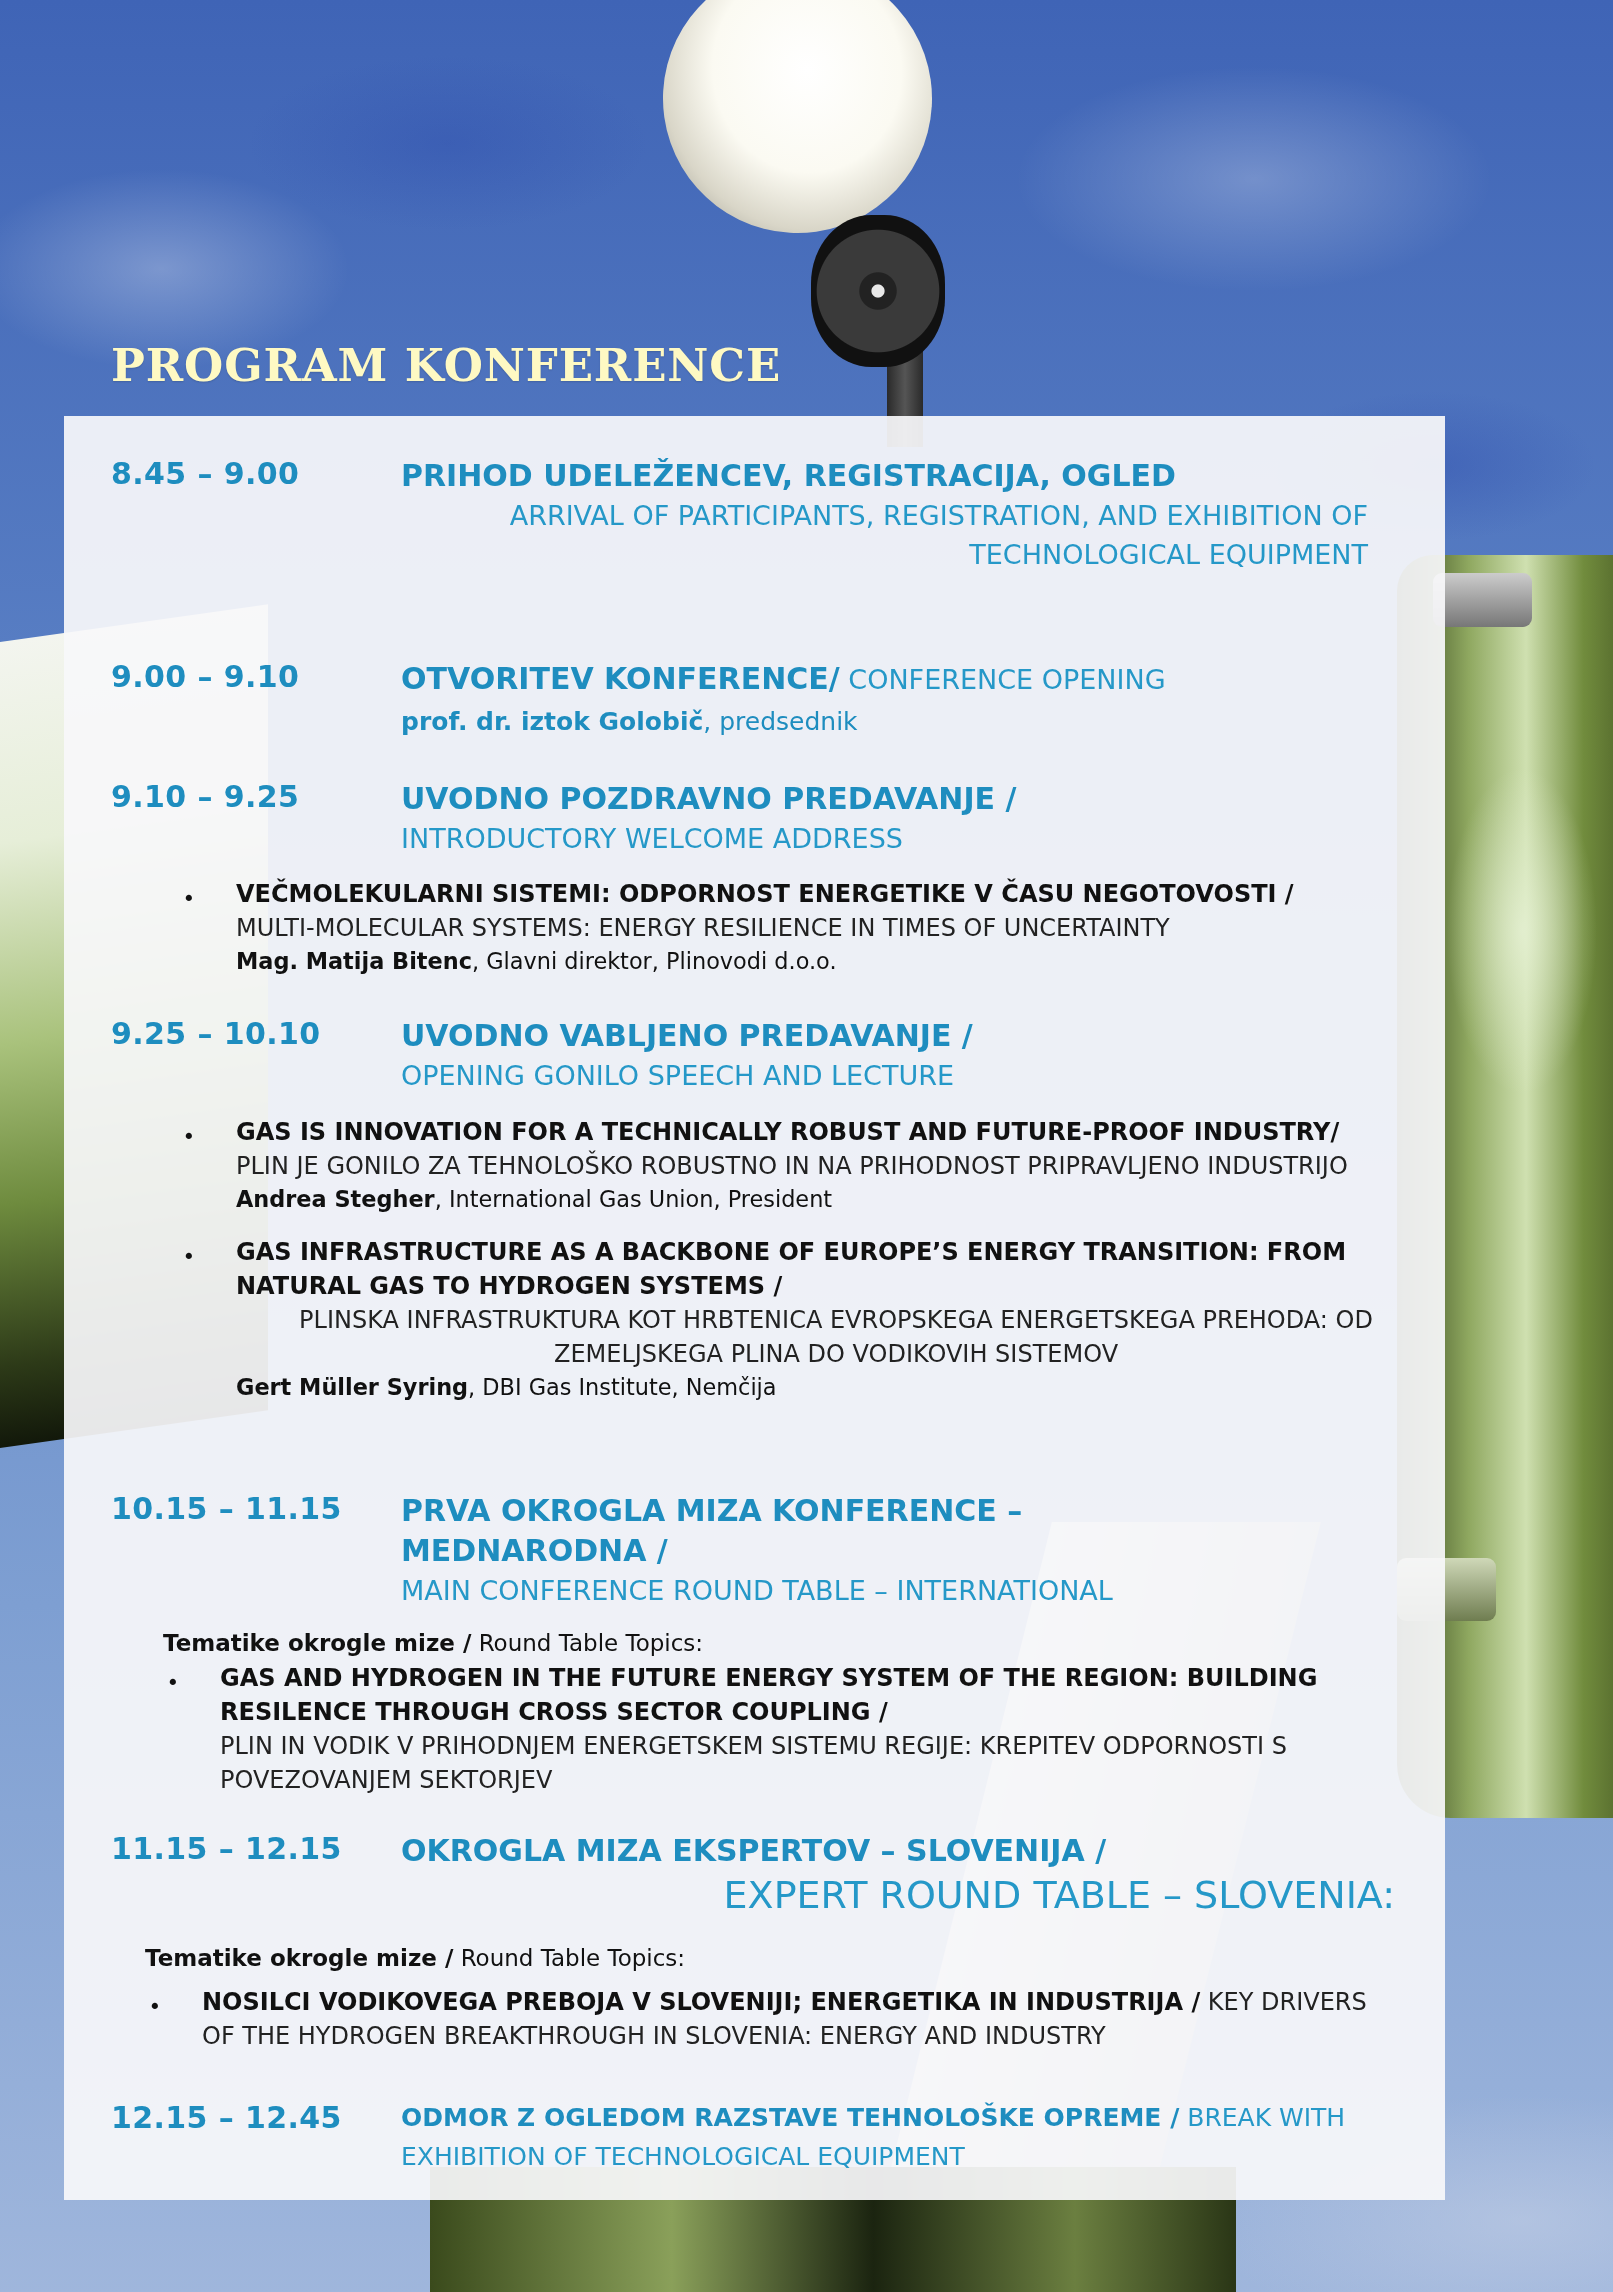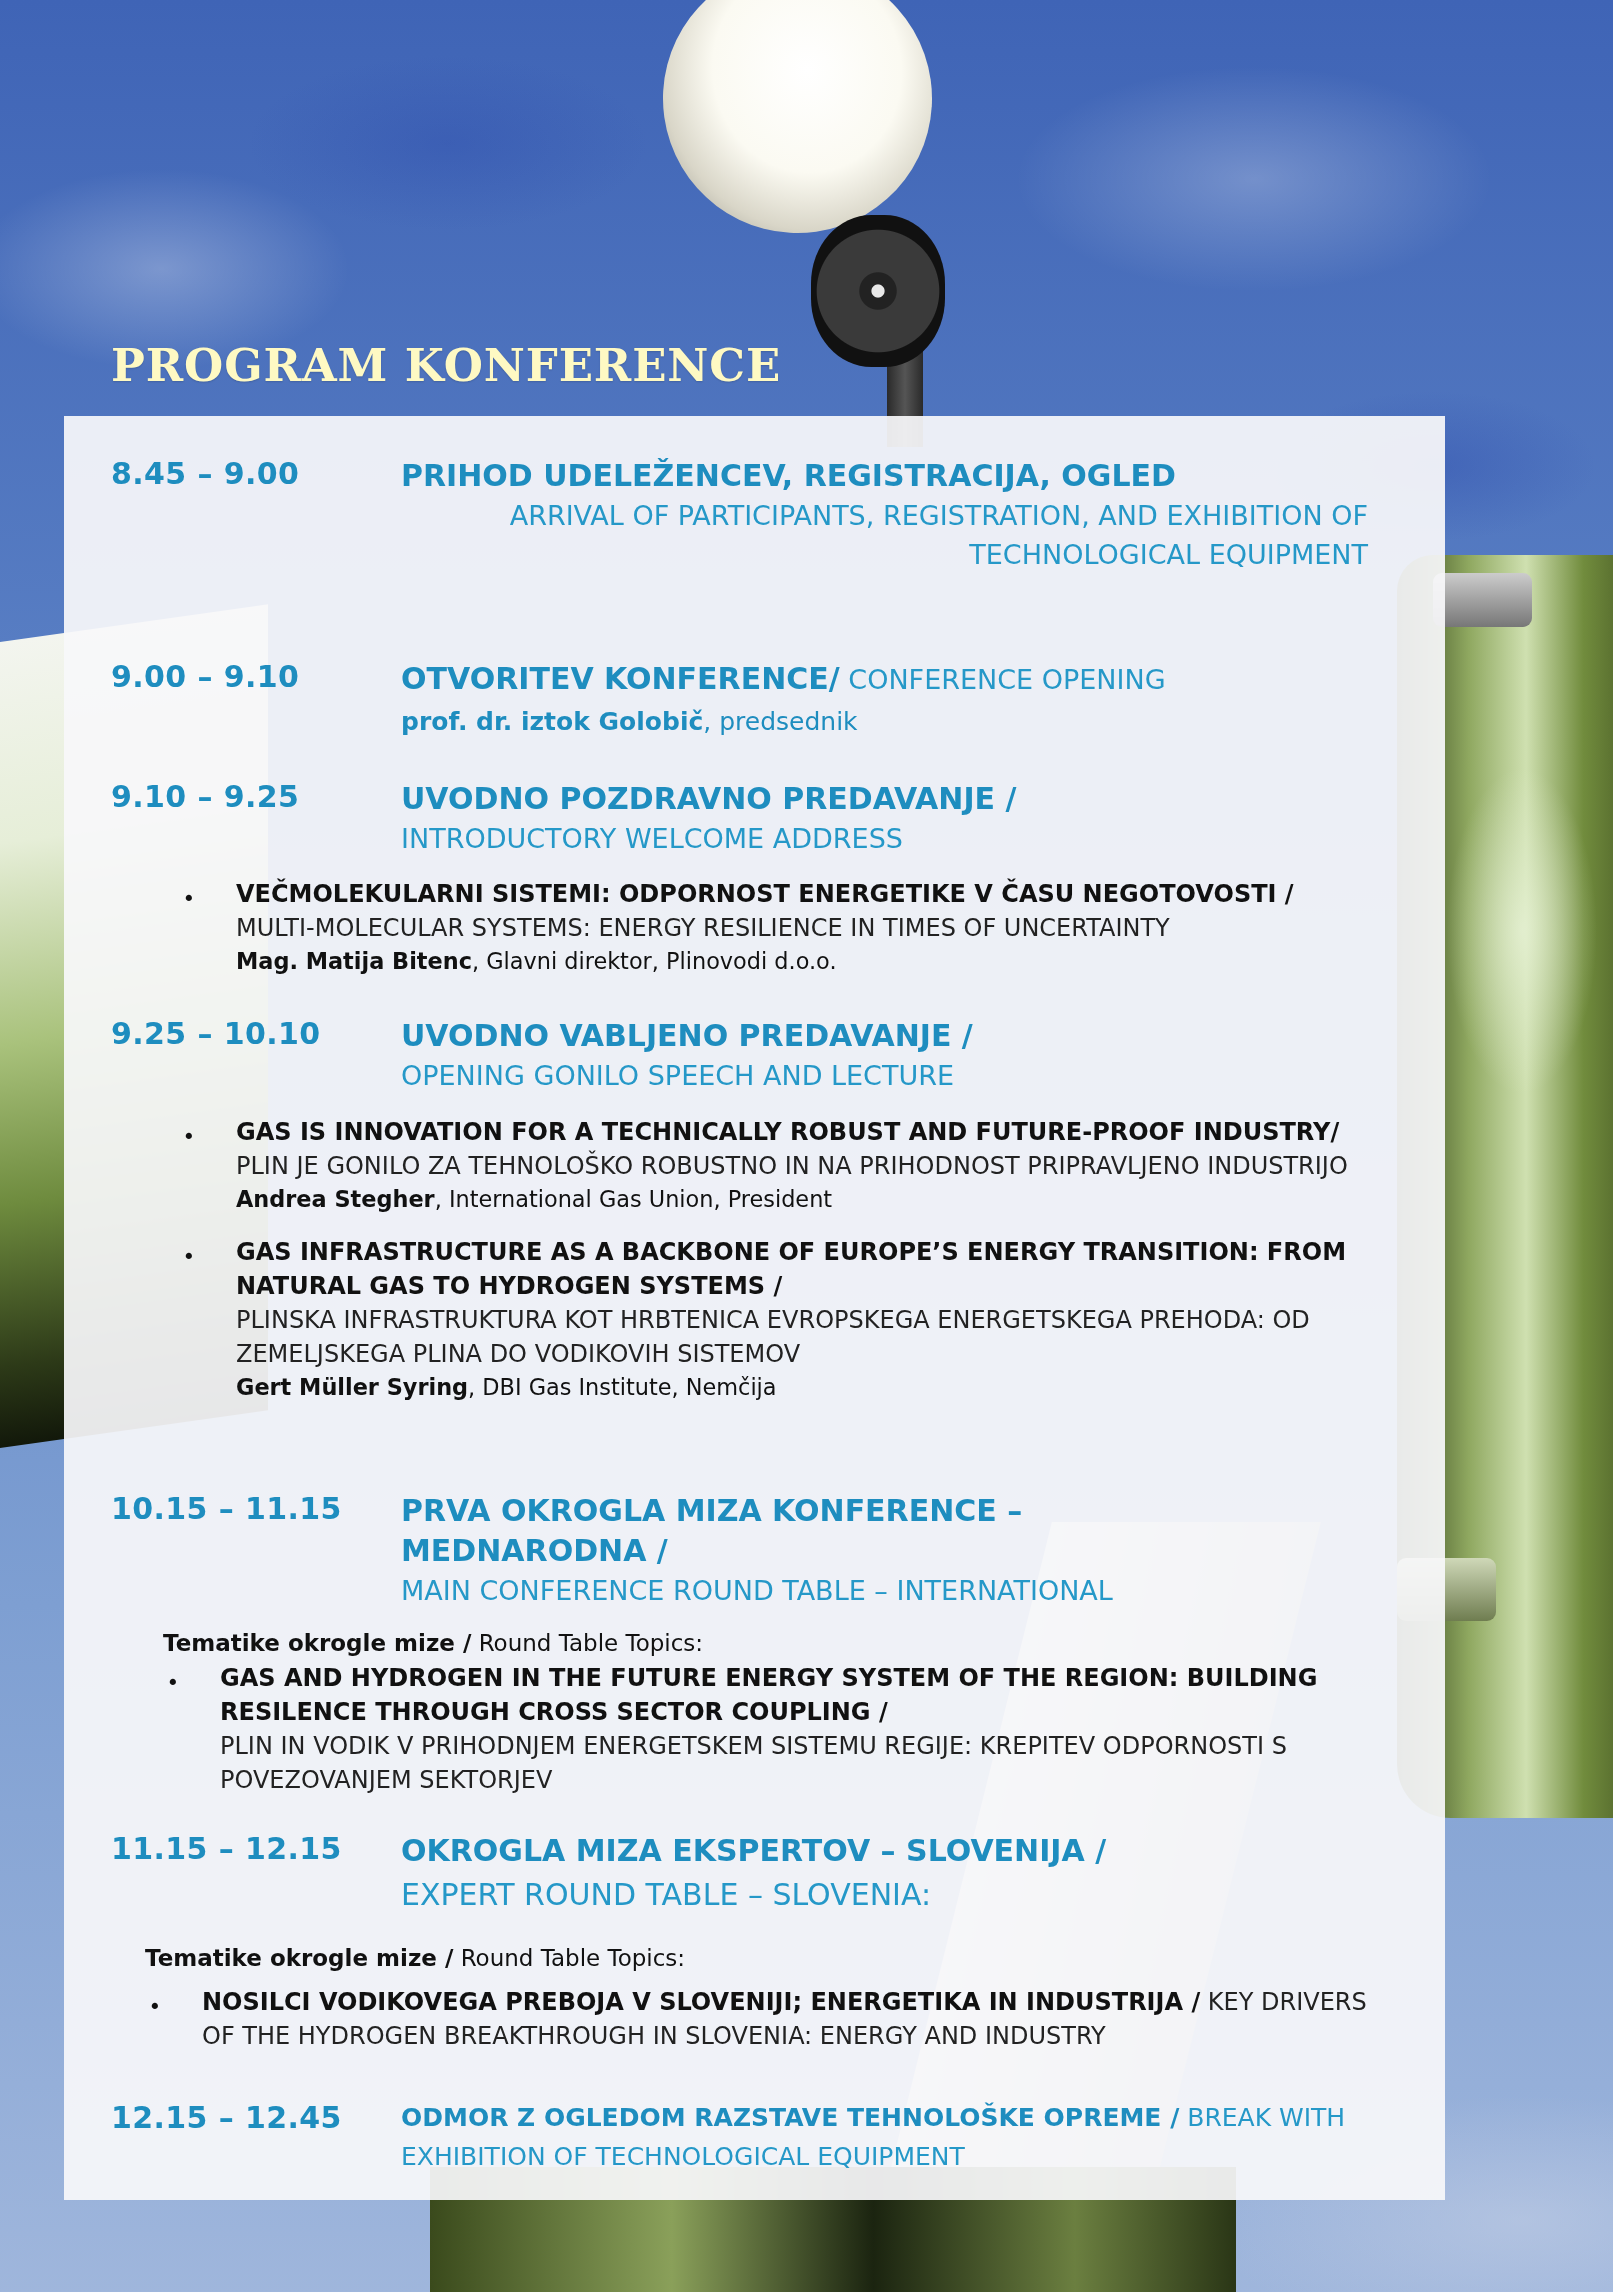--- a/index.html
+++ b/index.html
@@ -160,21 +160,21 @@
   <ul class="bullets" style="top:699px; left:115px; width:1254px;">
     <li class="bullet" style="margin-bottom:19.7px;">
       <span class="bullet-dot">•</span>
       <span class="b-si">GAS IS INNOVATION FOR A TECHNICALLY ROBUST AND FUTURE-PROOF INDUSTRY/</span>
       <span class="b-en" style="width:1137px;">PLIN JE GONILO ZA TEHNOLOŠKO ROBUSTNO IN NA PRIHODNOST PRIPRAVLJENO INDUSTRIJO</span>
       <span class="b-spk"><b>Andrea Stegher</b><span>, International Gas Union, President</span></span>
     </li>
     <li class="bullet">
       <span class="bullet-dot">•</span>
       <span class="b-si" style="width:1182px;">GAS INFRASTRUCTURE AS A BACKBONE OF EUROPE’S ENERGY TRANSITION: FROM NATURAL GAS TO HYDROGEN SYSTEMS /</span>
-      <span class="b-en" style="width:1200px;">PLINSKA INFRASTRUKTURA KOT HRBTENICA EVROPSKEGA ENERGETSKEGA PREHODA: OD ZEMELJSKEGA PLINA DO VODIKOVIH SISTEMOV</span>
+      <span class="b-en" style="width:1200px;text-align:center;">PLINSKA INFRASTRUKTURA KOT HRBTENICA EVROPSKEGA ENERGETSKEGA PREHODA: OD ZEMELJSKEGA PLINA DO VODIKOVIH SISTEMOV</span>
       <span class="b-spk"><b>Gert Müller Syring</b><span>, DBI Gas Institute, Nemčija</span></span>
     </li>
   </ul>
 
   <div class="entry" style="top:1075px;">
     <div class="time">10.15 – 11.15</div>
     <div class="heading">
       <span class="h-si" style="display:block;">PRVA OKROGLA MIZA KONFERENCE –</span>
       <span class="h-si" style="display:block;">MEDNARODNA /</span>
       <span class="h-en-block">MAIN CONFERENCE ROUND TABLE – INTERNATIONAL</span>
@@ -186,21 +186,21 @@
       <span class="bullet-dot">•</span>
       <span class="b-si" style="width:1200px;">GAS AND HYDROGEN IN THE FUTURE ENERGY SYSTEM OF THE REGION: BUILDING RESILENCE THROUGH CROSS SECTOR COUPLING /</span>
       <span class="b-en" style="width:1075px;">PLIN IN VODIK V PRIHODNJEM ENERGETSKEM SISTEMU REGIJE: KREPITEV ODPORNOSTI S POVEZOVANJEM SEKTORJEV</span>
     </li>
   </ul>
 
   <div class="entry" style="top:1415px;">
     <div class="time">11.15 – 12.15</div>
     <div class="heading">
       <span class="h-si" style="display:block;">OKROGLA MIZA EKSPERTOV – SLOVENIJA /</span>
-      <span class="h-en-block" style="font-size:30px; line-height:48px;">EXPERT ROUND TABLE – SLOVENIA:</span>
+      <span class="h-en-block" style="font-size:38px; line-height:48px;text-align:right;">EXPERT ROUND TABLE – SLOVENIA:</span>
     </div>
   </div>
   <div class="topics" style="top:1526px; left:81px;"><b>Tematike okrogle mize /</b><span> Round Table Topics:</span></div>
   <ul class="bullets" style="top:1569px; left:81px; width:1290px;">
     <li class="bullet">
       <span class="bullet-dot">•</span>
       <span style="display:block; font-size:24px; line-height:34px; width:1200px;"><b style="color:#111;">NOSILCI VODIKOVEGA PREBOJA V SLOVENIJI; ENERGETIKA IN INDUSTRIJA /</b><span style="color:#222;"> KEY DRIVERS OF THE HYDROGEN BREAKTHROUGH IN SLOVENIA: ENERGY AND INDUSTRY</span></span>
     </li>
   </ul>
 

